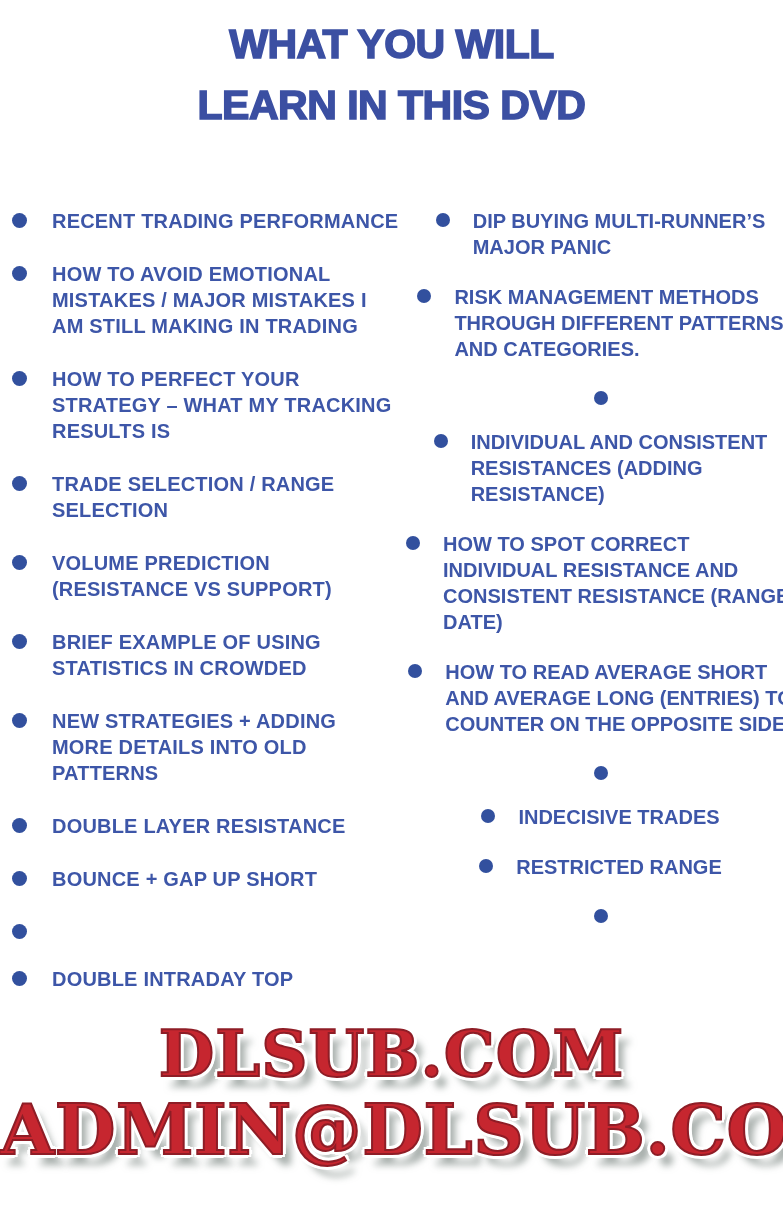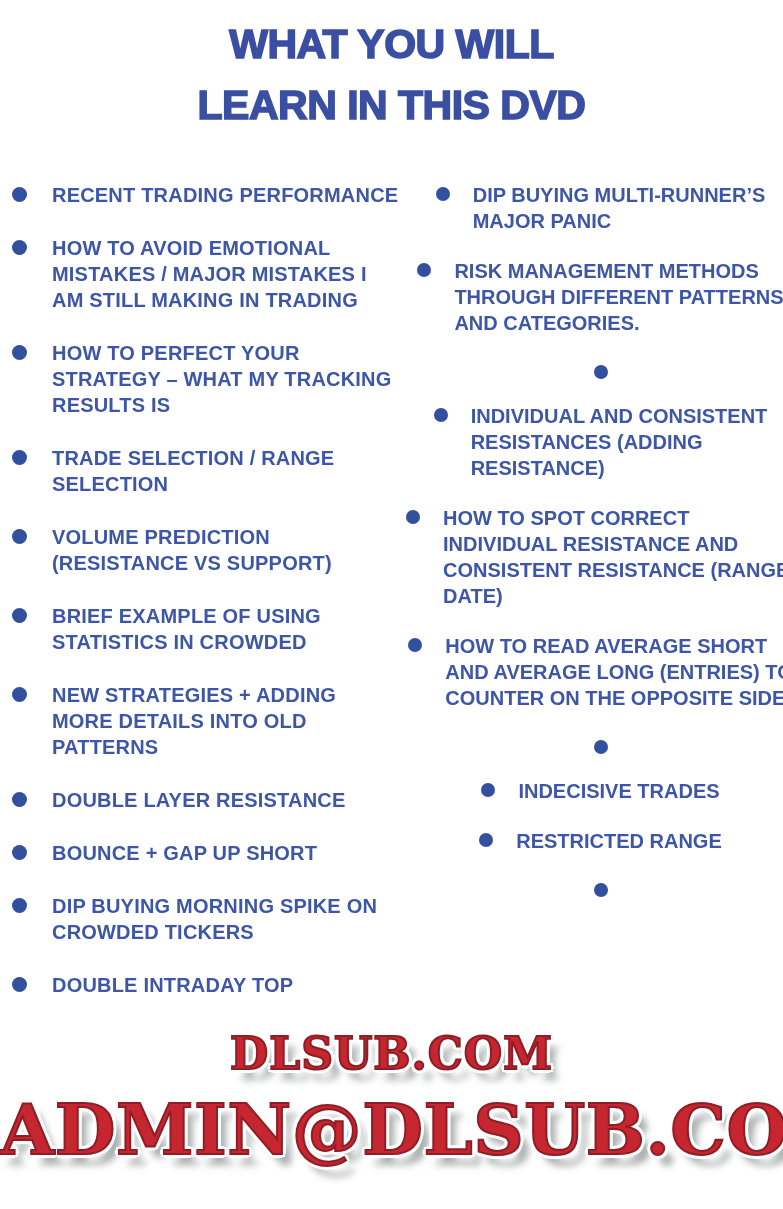--- a/index.html
+++ b/index.html
@@ -22,21 +22,21 @@
     letter-spacing: -0.5px;
     color: #3b4fa2;
     -webkit-text-stroke: 1.6px #3b4fa2;
     white-space: pre-line;
   }
 
   
   .columns {
     display: flex;
     align-items: flex-start;
-    margin-top: 46px;
+    margin-top: 72px;
   }
   .col {
     display: flex;
     flex-direction: column;
     box-sizing: border-box;
   }
   .col-left  { width: 400px; padding-left: 12px; row-gap: 27px; }
   .col-right { width: 383px; padding-left: 18px; row-gap: 24px; align-items: center; }
 
   .item { display: flex; align-items: flex-start; }
@@ -73,21 +73,21 @@
     font-weight: bold;
     color: #c6262f;
   }
   .footer-line {
     -webkit-text-stroke: 2px #8e1d26;
     text-shadow:
       4px 0 0 #ffffff, -4px 0 0 #ffffff, 0 4px 0 #ffffff, 0 -4px 0 #ffffff,
       3px 3px 0 #ffffff, -3px 3px 0 #ffffff, 3px -3px 0 #ffffff, -3px -3px 0 #ffffff,
       9px 11px 7px rgba(140, 150, 145, 0.75);
   }
-  .footer-site  { font-size: 44px; line-height: 72px; letter-spacing: 1px; }
+  .footer-site  { font-size: 64px; line-height: 72px; letter-spacing: 1px; }
   .footer-email { font-size: 70px; line-height: 80px; letter-spacing: 0.5px; margin-top: 0px; }
 </style>
 </head>
 <body>
 
 <div class="title">WHAT YOU WILL
 LEARN IN THIS DVD</div>
 
 <div class="columns">
 
@@ -132,22 +132,20 @@
     <div class="item">
       <span class="bullet"></span>
       <span class="item-text">DOUBLE LAYER RESISTANCE</span>
     </div>
     <div class="item">
       <span class="bullet"></span>
       <span class="item-text">BOUNCE + GAP UP SHORT</span>
     </div>
     <div class="item">
       <span class="bullet"></span>
-      <span class="item-text">DIP BUYING MORNING SPIKE ON
-CROWDED TICKERS</span>
     </div>
     <div class="item">
       <span class="bullet"></span>
       <span class="item-text">DOUBLE INTRADAY TOP</span>
     </div>
   </div>
 
   <div class="col col-right">
     <div class="item">
       <span class="bullet"></span>

